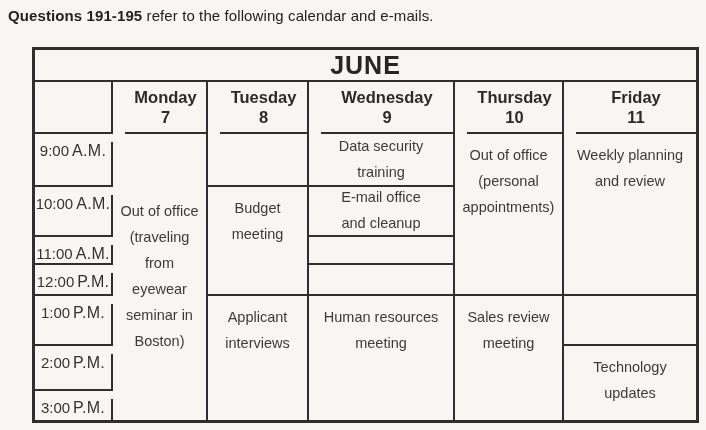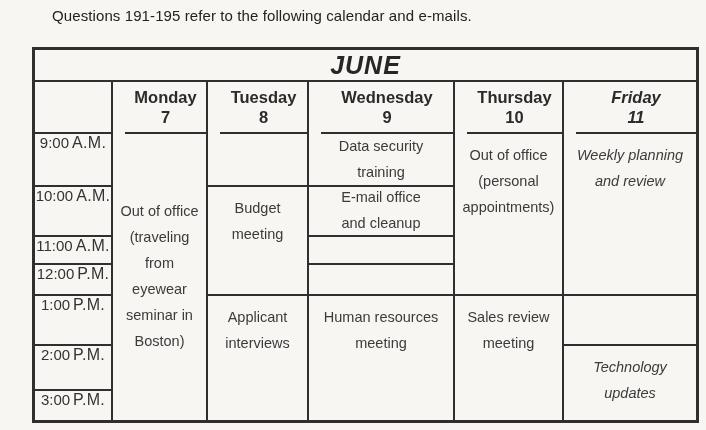--- a/index.html
+++ b/index.html
@@ -11,46 +11,46 @@
   html,body{margin:0;padding:0;}
   body{font-family:"Liberation Sans","DejaVu Sans",sans-serif;background:#e9e8e4;}
   .screen{
     position:relative;width:706px;height:430px;background:var(--paper);
     overflow:hidden;color:var(--ink);
   }
   .intro{
     position:absolute;left:8px;top:7px;margin:0;font-size:15px;color:#222;
     letter-spacing:0.1px;
   }
-  .intro strong{font-weight:normal;margin-left:44px;}
+  .intro strong{font-weight:bold;}
   .cal{
     position:absolute;left:32px;top:47px;
     display:grid;
     grid-template-columns:78px 95px 101px 146px 109px 132px;
     grid-template-rows:32px 52px 53px 50px 28px 31px 50px 45px 29px;
     border:3px solid var(--line);
     background:transparent;
   }
   .cell{
     border-right:2px solid var(--line);
     border-bottom:2px solid var(--line);
     display:flex;flex-direction:column;align-items:center;
     justify-content:flex-start;text-align:center;
     box-sizing:border-box;overflow:hidden;
   }
-  .no-r{border-right:none;font-style:italic;}
+  .no-r{border-right:none;}
   .no-b{border-bottom:none;}
   .title{
     justify-content:center;font-weight:bold;font-size:25px;letter-spacing:1px;
     color:#262626;
   }
   .day{justify-content:center;font-weight:bold;font-size:16.5px;line-height:20px;color:#2b2b2b;margin-left:12px;}
   .time{
     flex-direction:row;align-items:baseline;justify-content:center;gap:3px;
-    font-size:15px;padding-top:0;color:#333;
+    font-size:15px;padding-top:0;color:#333;margin-top:8px;
   }
   .time .ampm{font-size:16px;letter-spacing:0.3px;}
   .event{
     font-size:14.5px;line-height:26px;color:var(--event-ink);
     padding:8px 3px 2px 3px;
   }
   .v-center{justify-content:center;padding-top:0;}
   .event .txt{display:block;}
   .w-limit{max-width:104px;}
 </style>

